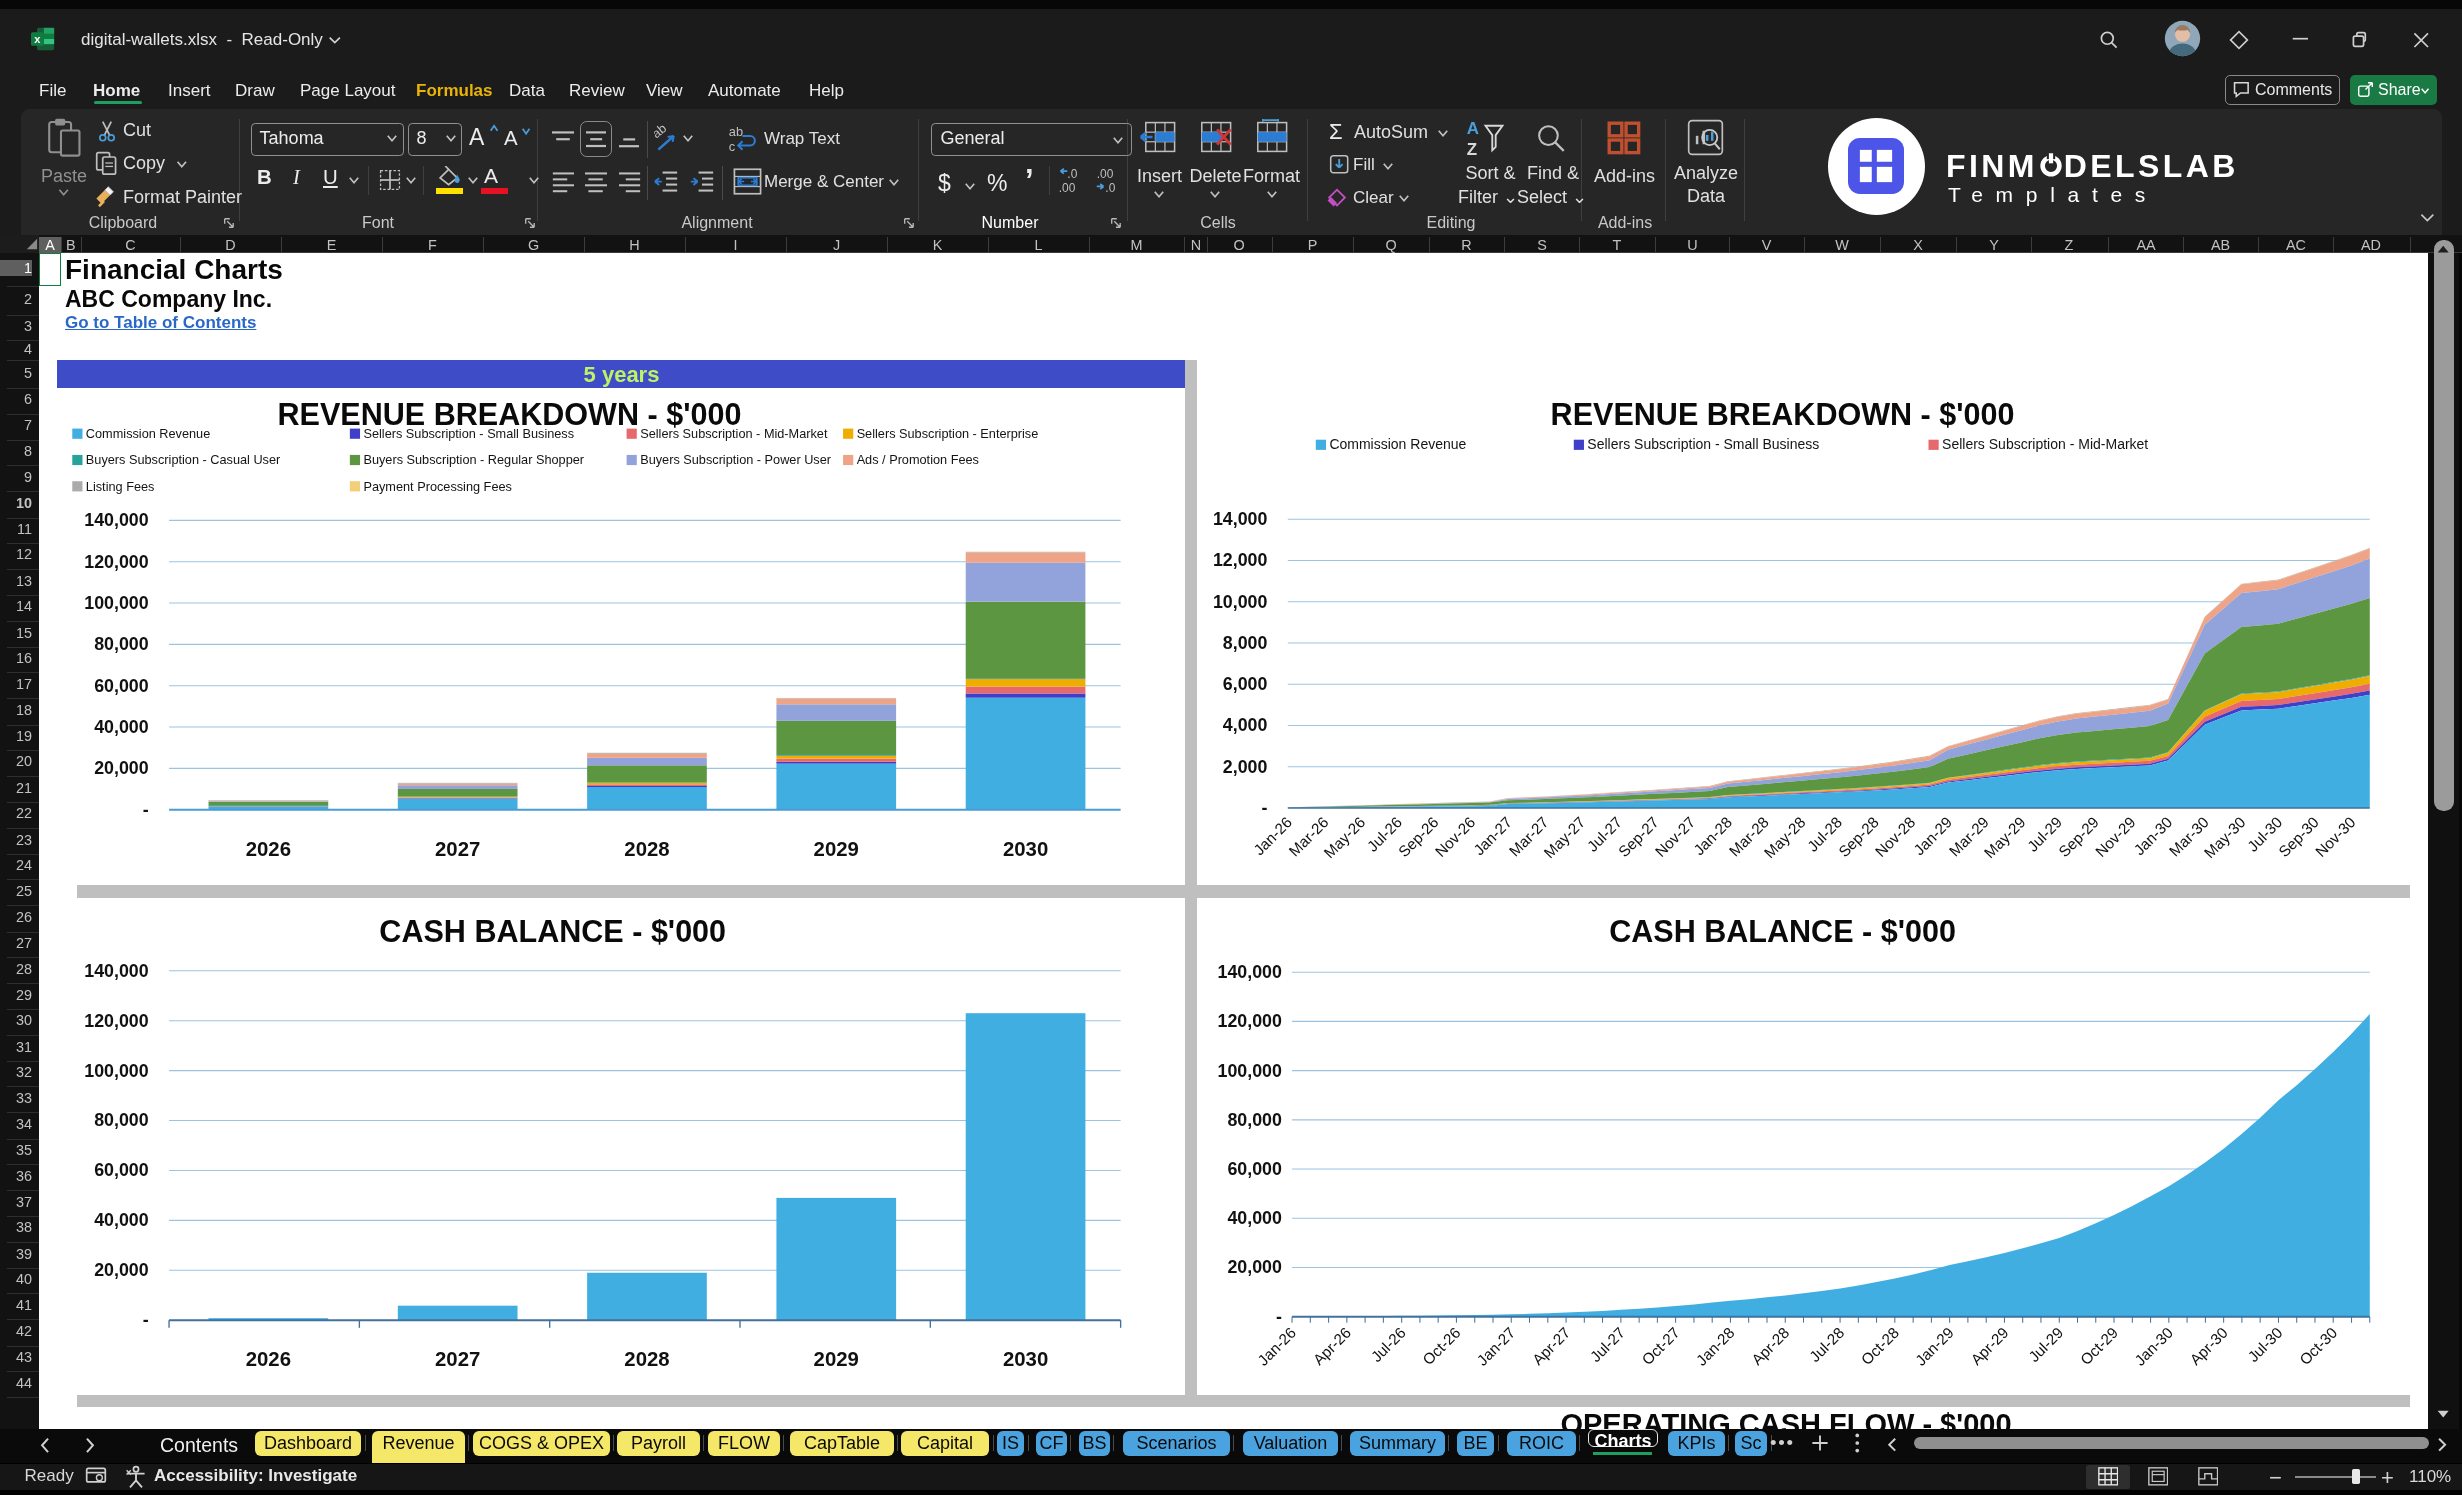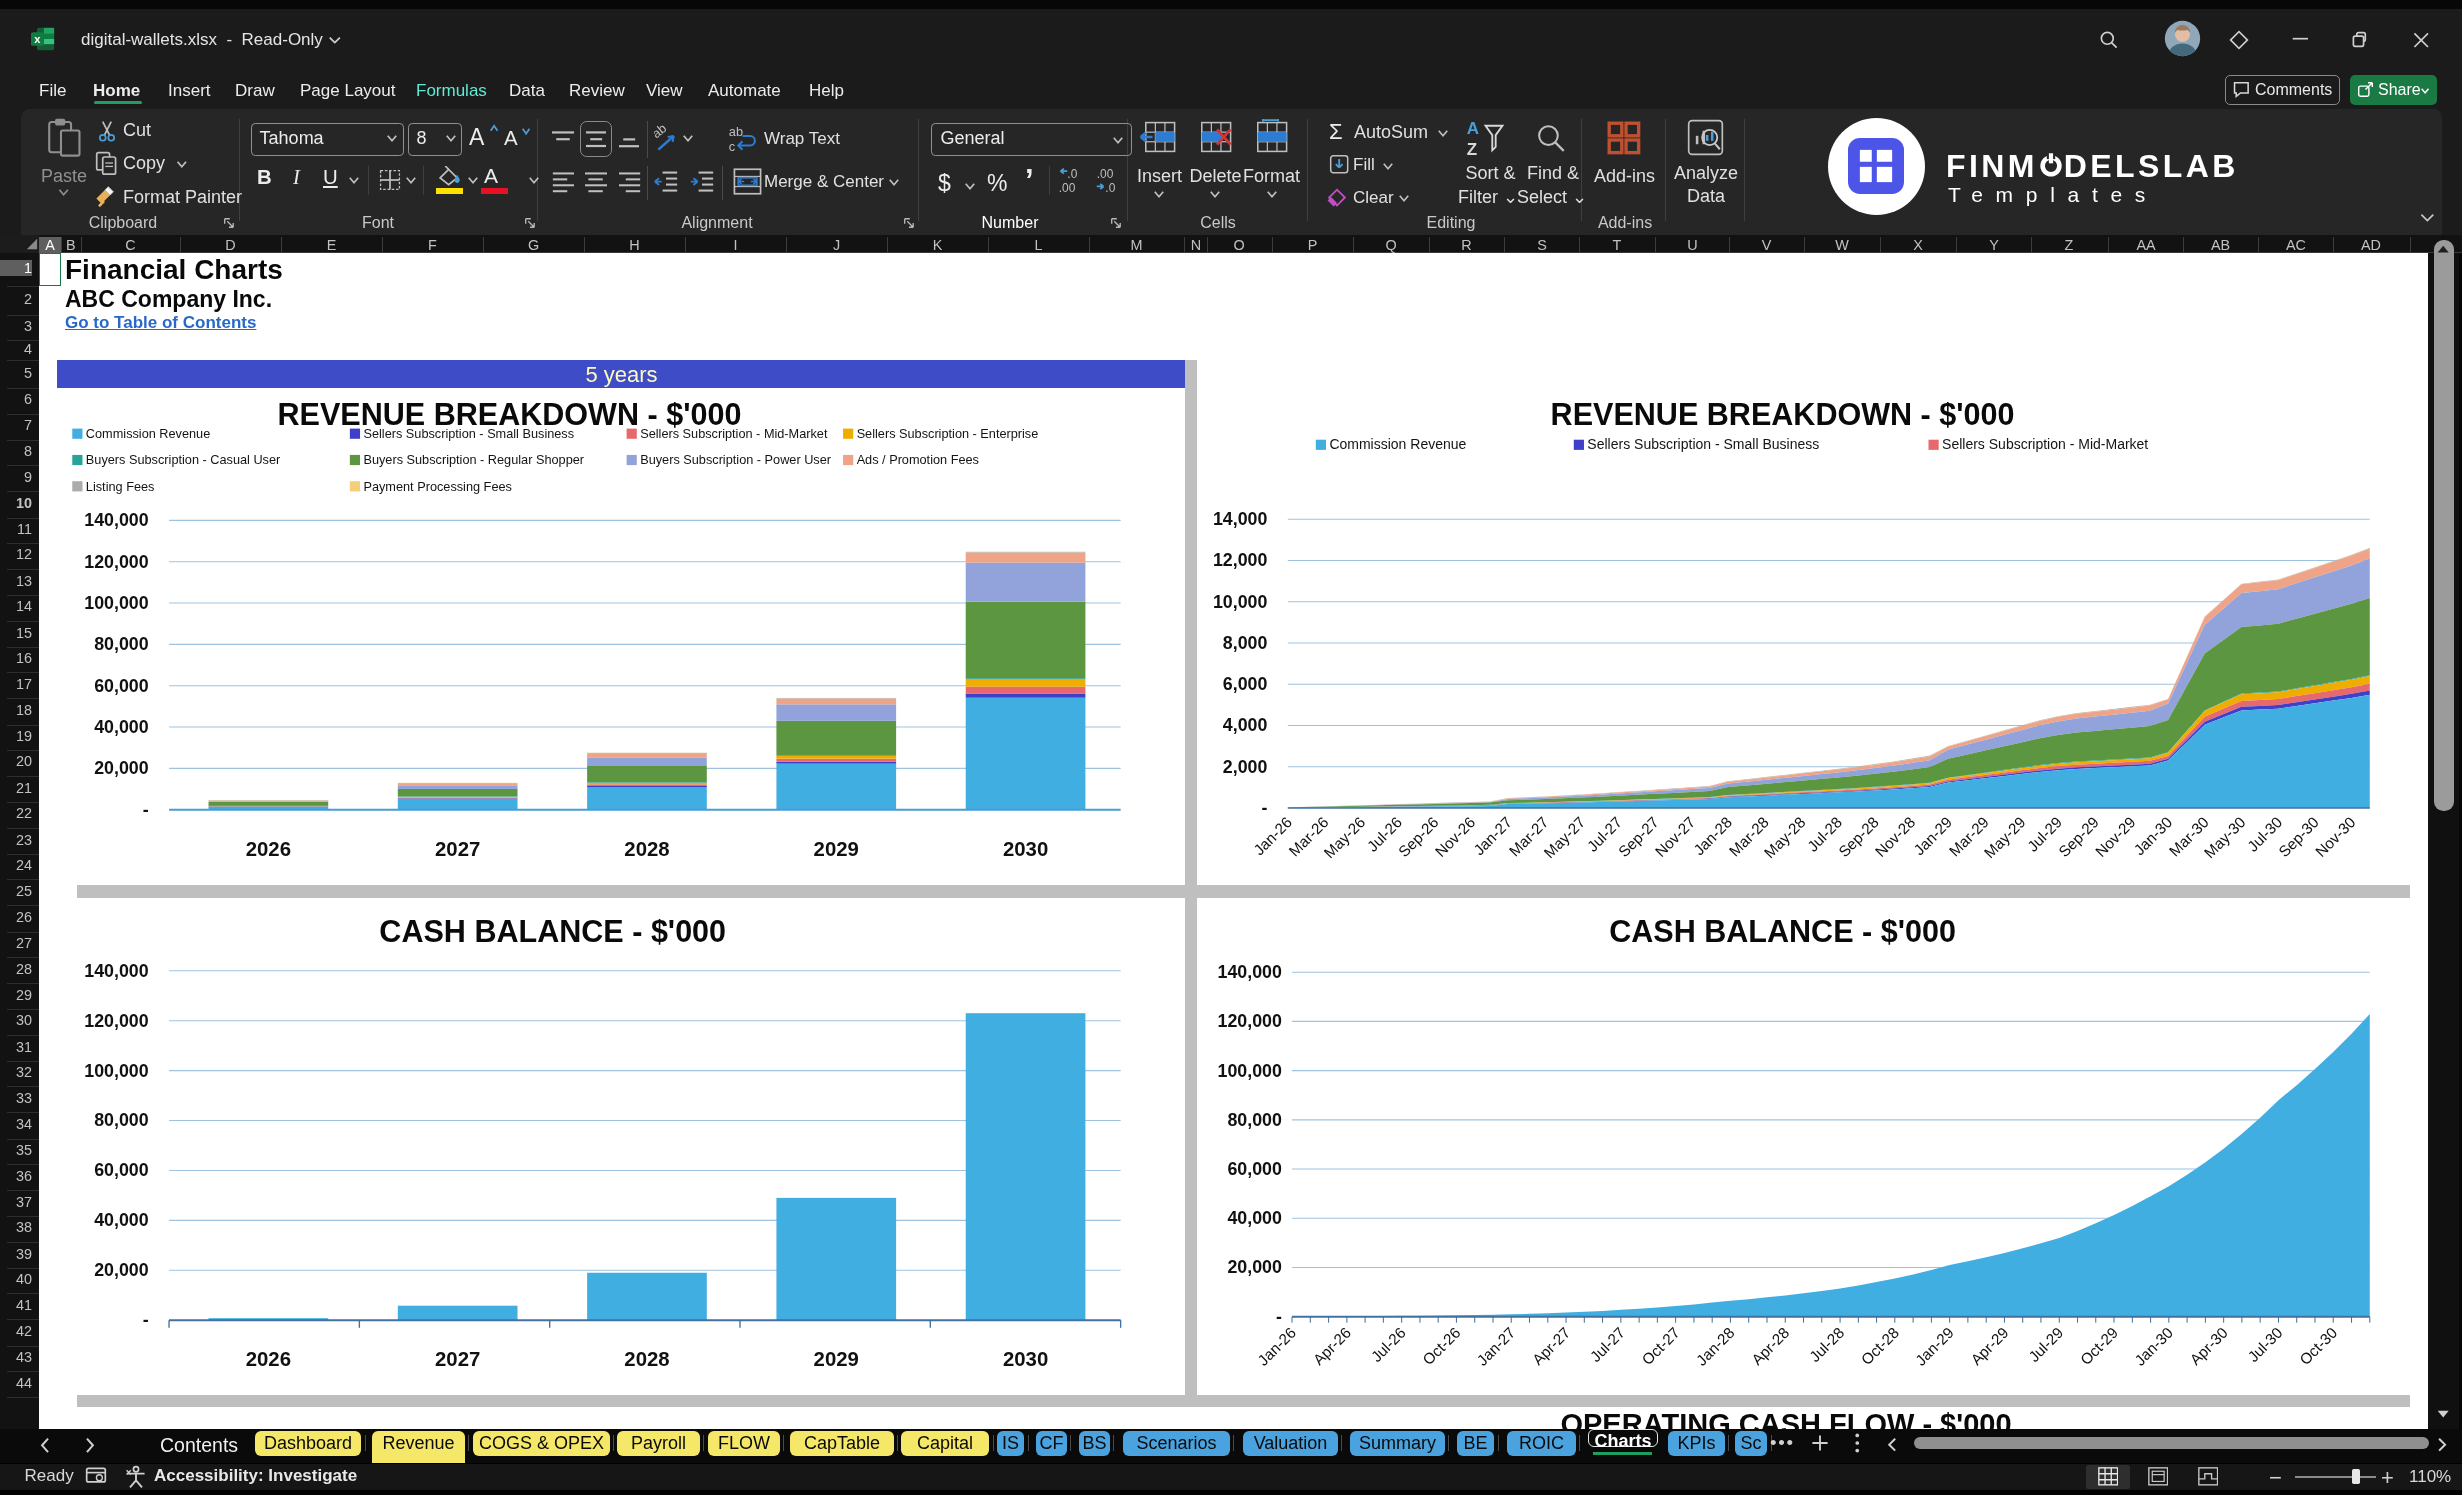--- a/index.html
+++ b/index.html
@@ -53,21 +53,21 @@
       <path d="M8 6 L8 4 Q8 2 10 2 L16 2 Q18 2 18 4 L18 10 Q18 12 16 12" stroke="#cfcfcf" stroke-width="2" fill="none"></path>
     </svg>
 <svg style="left:2411px;top:30px" width="20.4" height="20.4" viewBox="0 0 24 24">
       <path d="M4 4 L20 20 M20 4 L4 20" stroke="#cfcfcf" stroke-width="2"></path>
     </svg>
 <div class="tx" style="left:39px;top:81px;font-size:17px;color:#ececec;">File</div>
 <div class="tx" style="left:93px;top:81px;font-size:17px;color:#ececec;font-weight:bold;">Home</div>
 <div class="tx" style="left:168px;top:81px;font-size:17px;color:#ececec;">Insert</div>
 <div class="tx" style="left:235px;top:81px;font-size:17px;color:#ececec;">Draw</div>
 <div class="tx" style="left:300px;top:81px;font-size:17px;color:#ececec;">Page Layout</div>
-<div class="tx" style="left:416px;top:81px;font-size:17px;color:#5eead4;">Formulas</div>
+<div class="tx" style="left:416px;top:81px;font-size:17px;color:#eab308;font-weight:bold;">Formulas</div>
 <div class="tx" style="left:509px;top:81px;font-size:17px;color:#ececec;">Data</div>
 <div class="tx" style="left:569px;top:81px;font-size:17px;color:#ececec;">Review</div>
 <div class="tx" style="left:646px;top:81px;font-size:17px;color:#ececec;">View</div>
 <div class="tx" style="left:708px;top:81px;font-size:17px;color:#ececec;">Automate</div>
 <div class="tx" style="left:809px;top:81px;font-size:17px;color:#ececec;">Help</div>
 <div class="ab" style="left:94px;top:101px;width:48px;height:3.4px;background:#1f9e63;border-radius:1.7px"></div>
 <div class="ab" style="left:2225px;top:75px;width:115px;height:30px;border:0.8px solid #8a8a8a;border-radius:5.1px"></div>
 <svg style="left:2232px;top:81px" width="18.7" height="17" viewBox="0 0 22 20">
       <path d="M3 2 H19 V14 H10 L5 18 V14 H3 Z" stroke="#d8d8d8" stroke-width="1.8" fill="none"></path>
     </svg>
@@ -543,21 +543,21 @@
 <div class="ab" style="left:6.8px;top:1346px;width:32px;height:0.8px;background:#2e2e2e"></div>
 <div class="tx" style="left:0;top:1349px;width:32px;text-align:right;font-size:14.4px;color:#c2c2c2;">43</div>
 <div class="ab" style="left:6.8px;top:1371px;width:32px;height:0.8px;background:#2e2e2e"></div>
 <div class="tx" style="left:0;top:1375px;width:32px;text-align:right;font-size:14.4px;color:#c2c2c2;">44</div>
 <div class="ab" style="left:6.8px;top:1397px;width:32px;height:0.8px;background:#2e2e2e"></div>
 <div class="ab" style="left:39px;top:253px;width:2389px;height:1176px;background:#fff"></div>
 <div class="ab" style="left:39px;top:253px;width:22px;height:33px;border:1.7px solid #107C41"></div>
 <div class="tx" style="left:65px;top:254px;font-size:28px;font-weight:bold;color:#090909">Financial Charts</div>
 <div class="tx" style="left:65px;top:286px;font-size:23px;font-weight:bold;color:#090909">ABC Company Inc.</div>
 <div class="tx" style="left:65px;top:313px;font-size:17px;font-weight:bold;color:#2968c8;text-decoration:underline">Go to Table of Contents</div>
-<div class="ab" style="left:57px;top:360px;width:1129px;height:28px;background:#3e4cc8;color:#fef9c3;font-size:22px;font-weight:normal;text-align:center;line-height:29px">5 years</div>
+<div class="ab" style="left:57px;top:360px;width:1129px;height:28px;background:#3e4cc8;color:#bef264;font-size:22px;font-weight:bold;text-align:center;line-height:29px">5 years</div>
 <div class="ab" style="left:1185px;top:360px;width:12px;height:1047px;background:#bfbfbf"></div>
 <div class="ab" style="left:77px;top:885px;width:2333px;height:12.7px;background:#bfbfbf"></div>
 <div class="ab" style="left:77px;top:1395px;width:2333px;height:12px;background:#bfbfbf"></div>
 <div class="ab" style="left:57px;top:1407px;width:1129px;height:22px;overflow:hidden">
       <div class="tx" style="left:0;top:18.7px;width:1129px;text-align:center;font-size:29px;font-weight:bold;color:#090909"><span style="position:relative;left:-71px">OPERATING CASH FLOW - $'000</span></div>
     </div>
 <div class="ab" style="left:1197px;top:1407px;width:1222px;height:22px;overflow:hidden">
       <div class="tx" style="left:0;top:0.8px;width:1222px;text-align:center;font-size:29px;font-weight:bold;color:#090909"><span style="position:relative;left:-22px">OPERATING CASH FLOW - $'000</span></div>
     </div>
 <svg style="left:57px;top:387px" width="1129" height="500" viewBox="0 0 1330 589" font-family="Liberation Sans,sans-serif">

